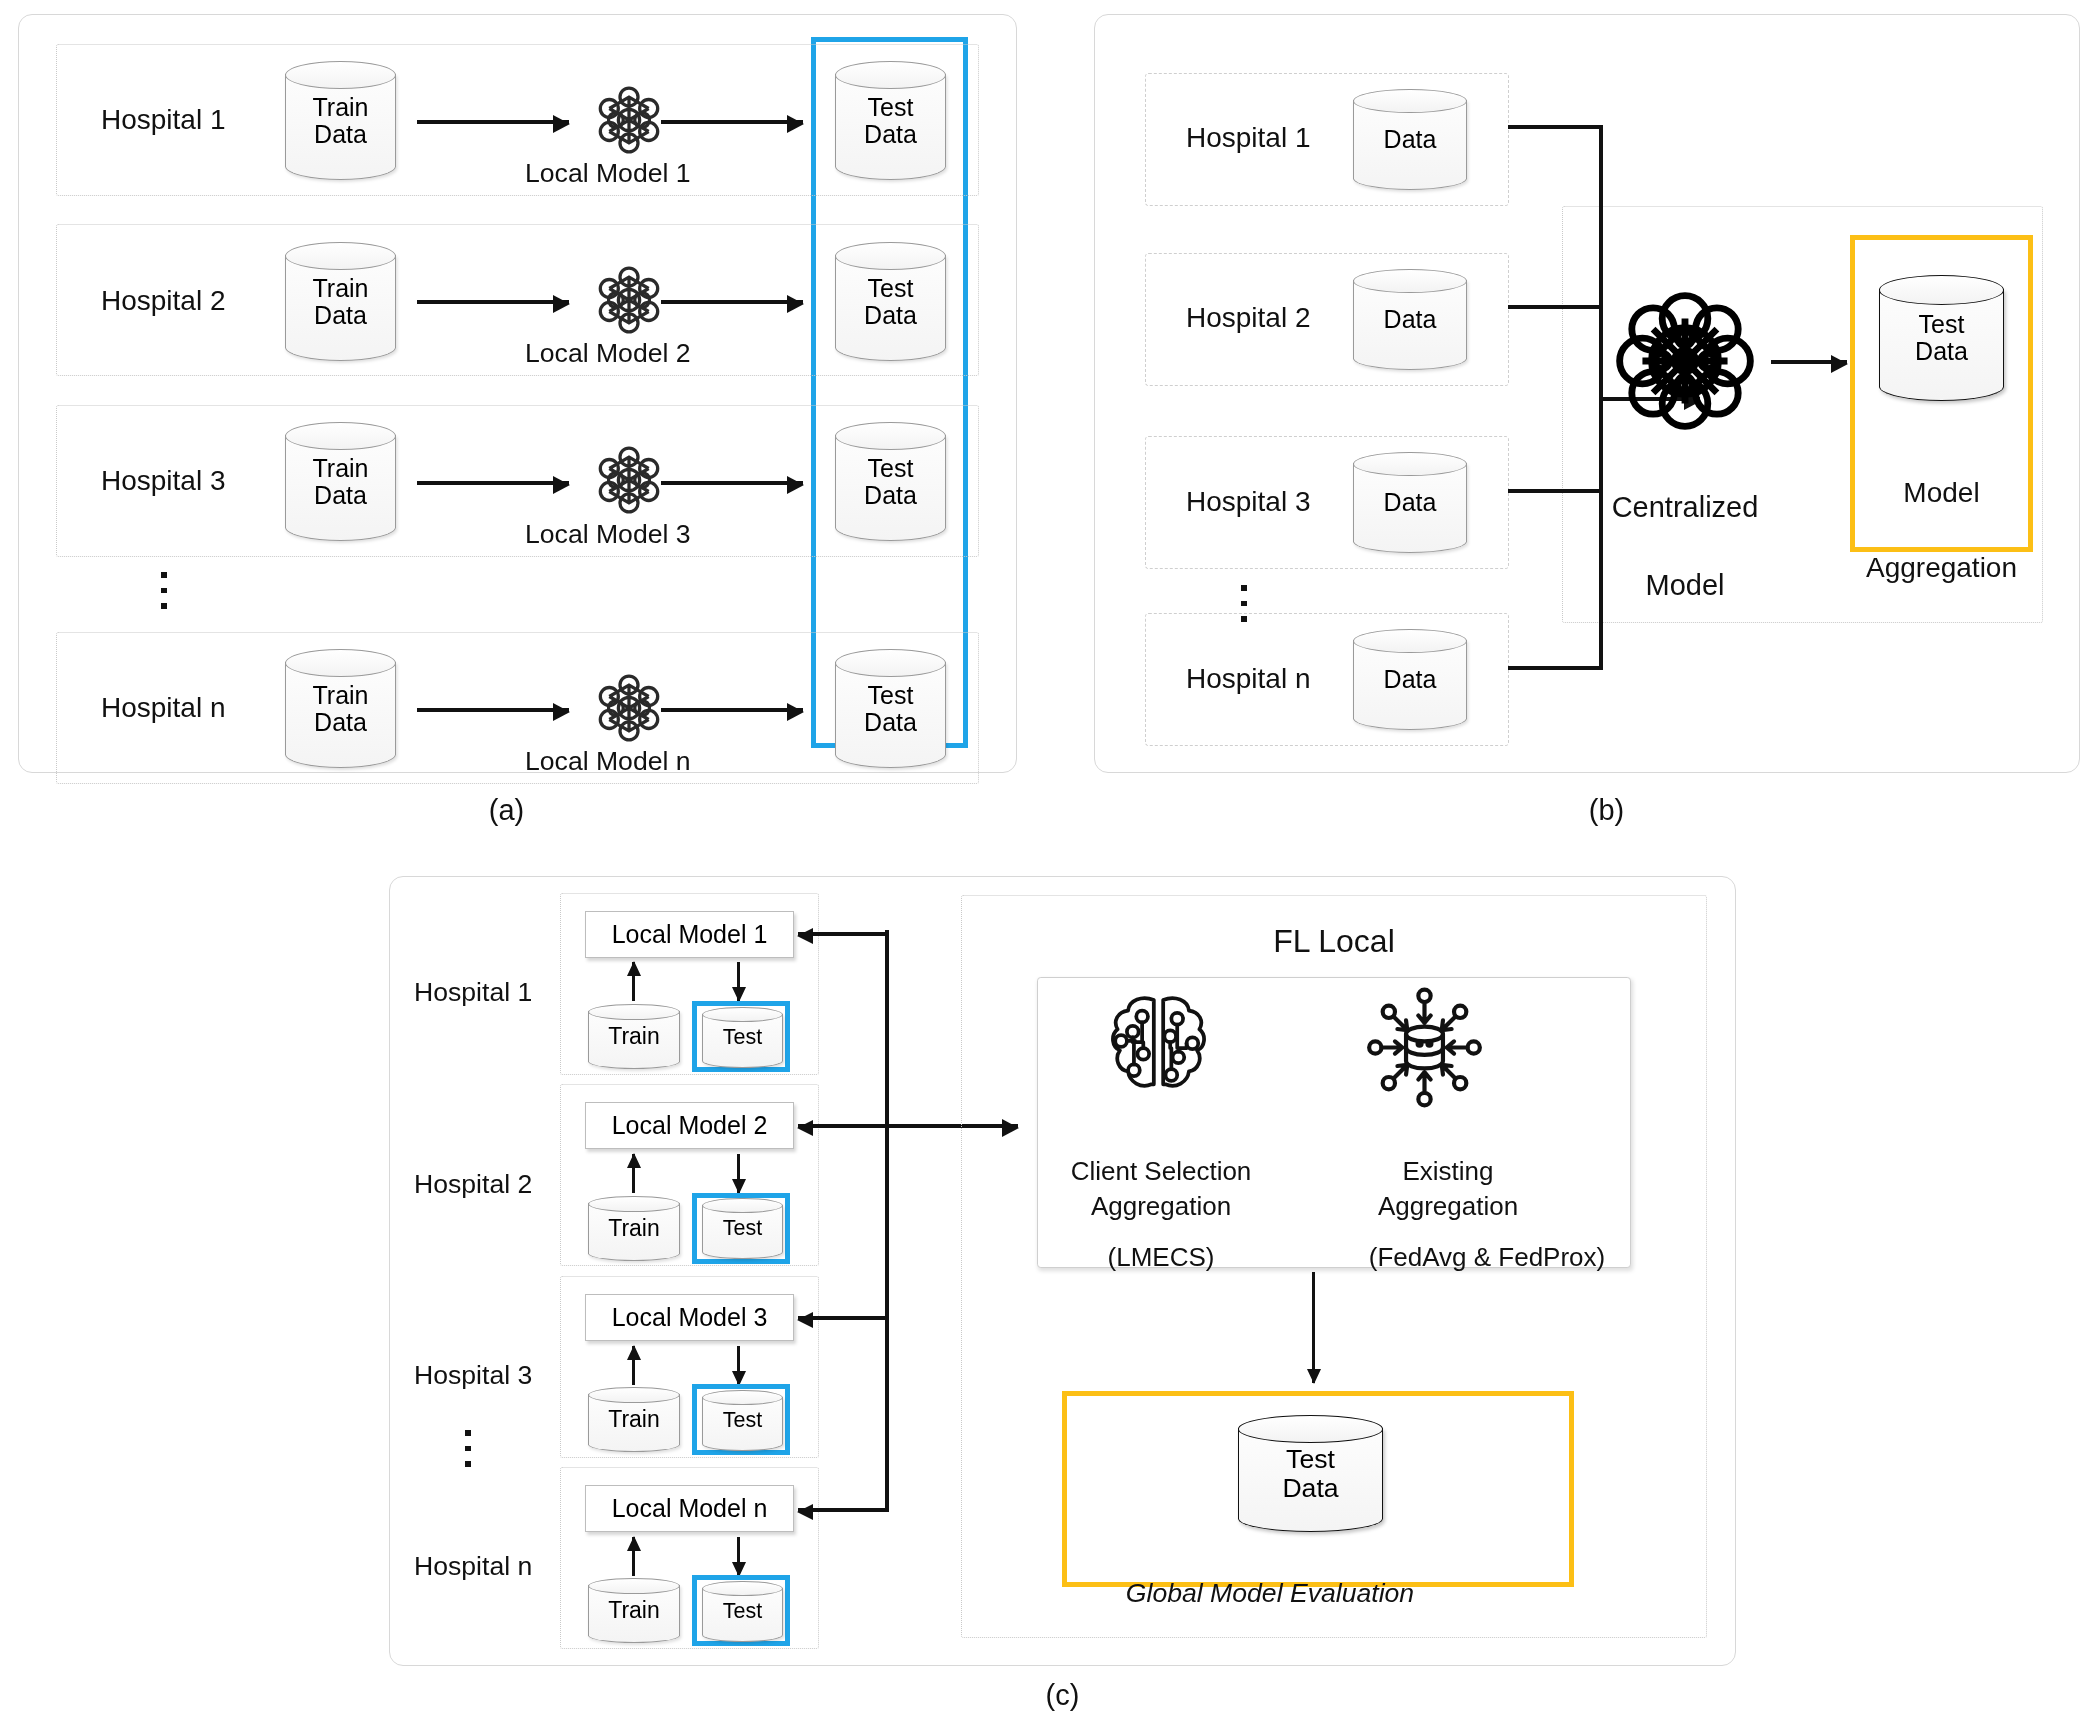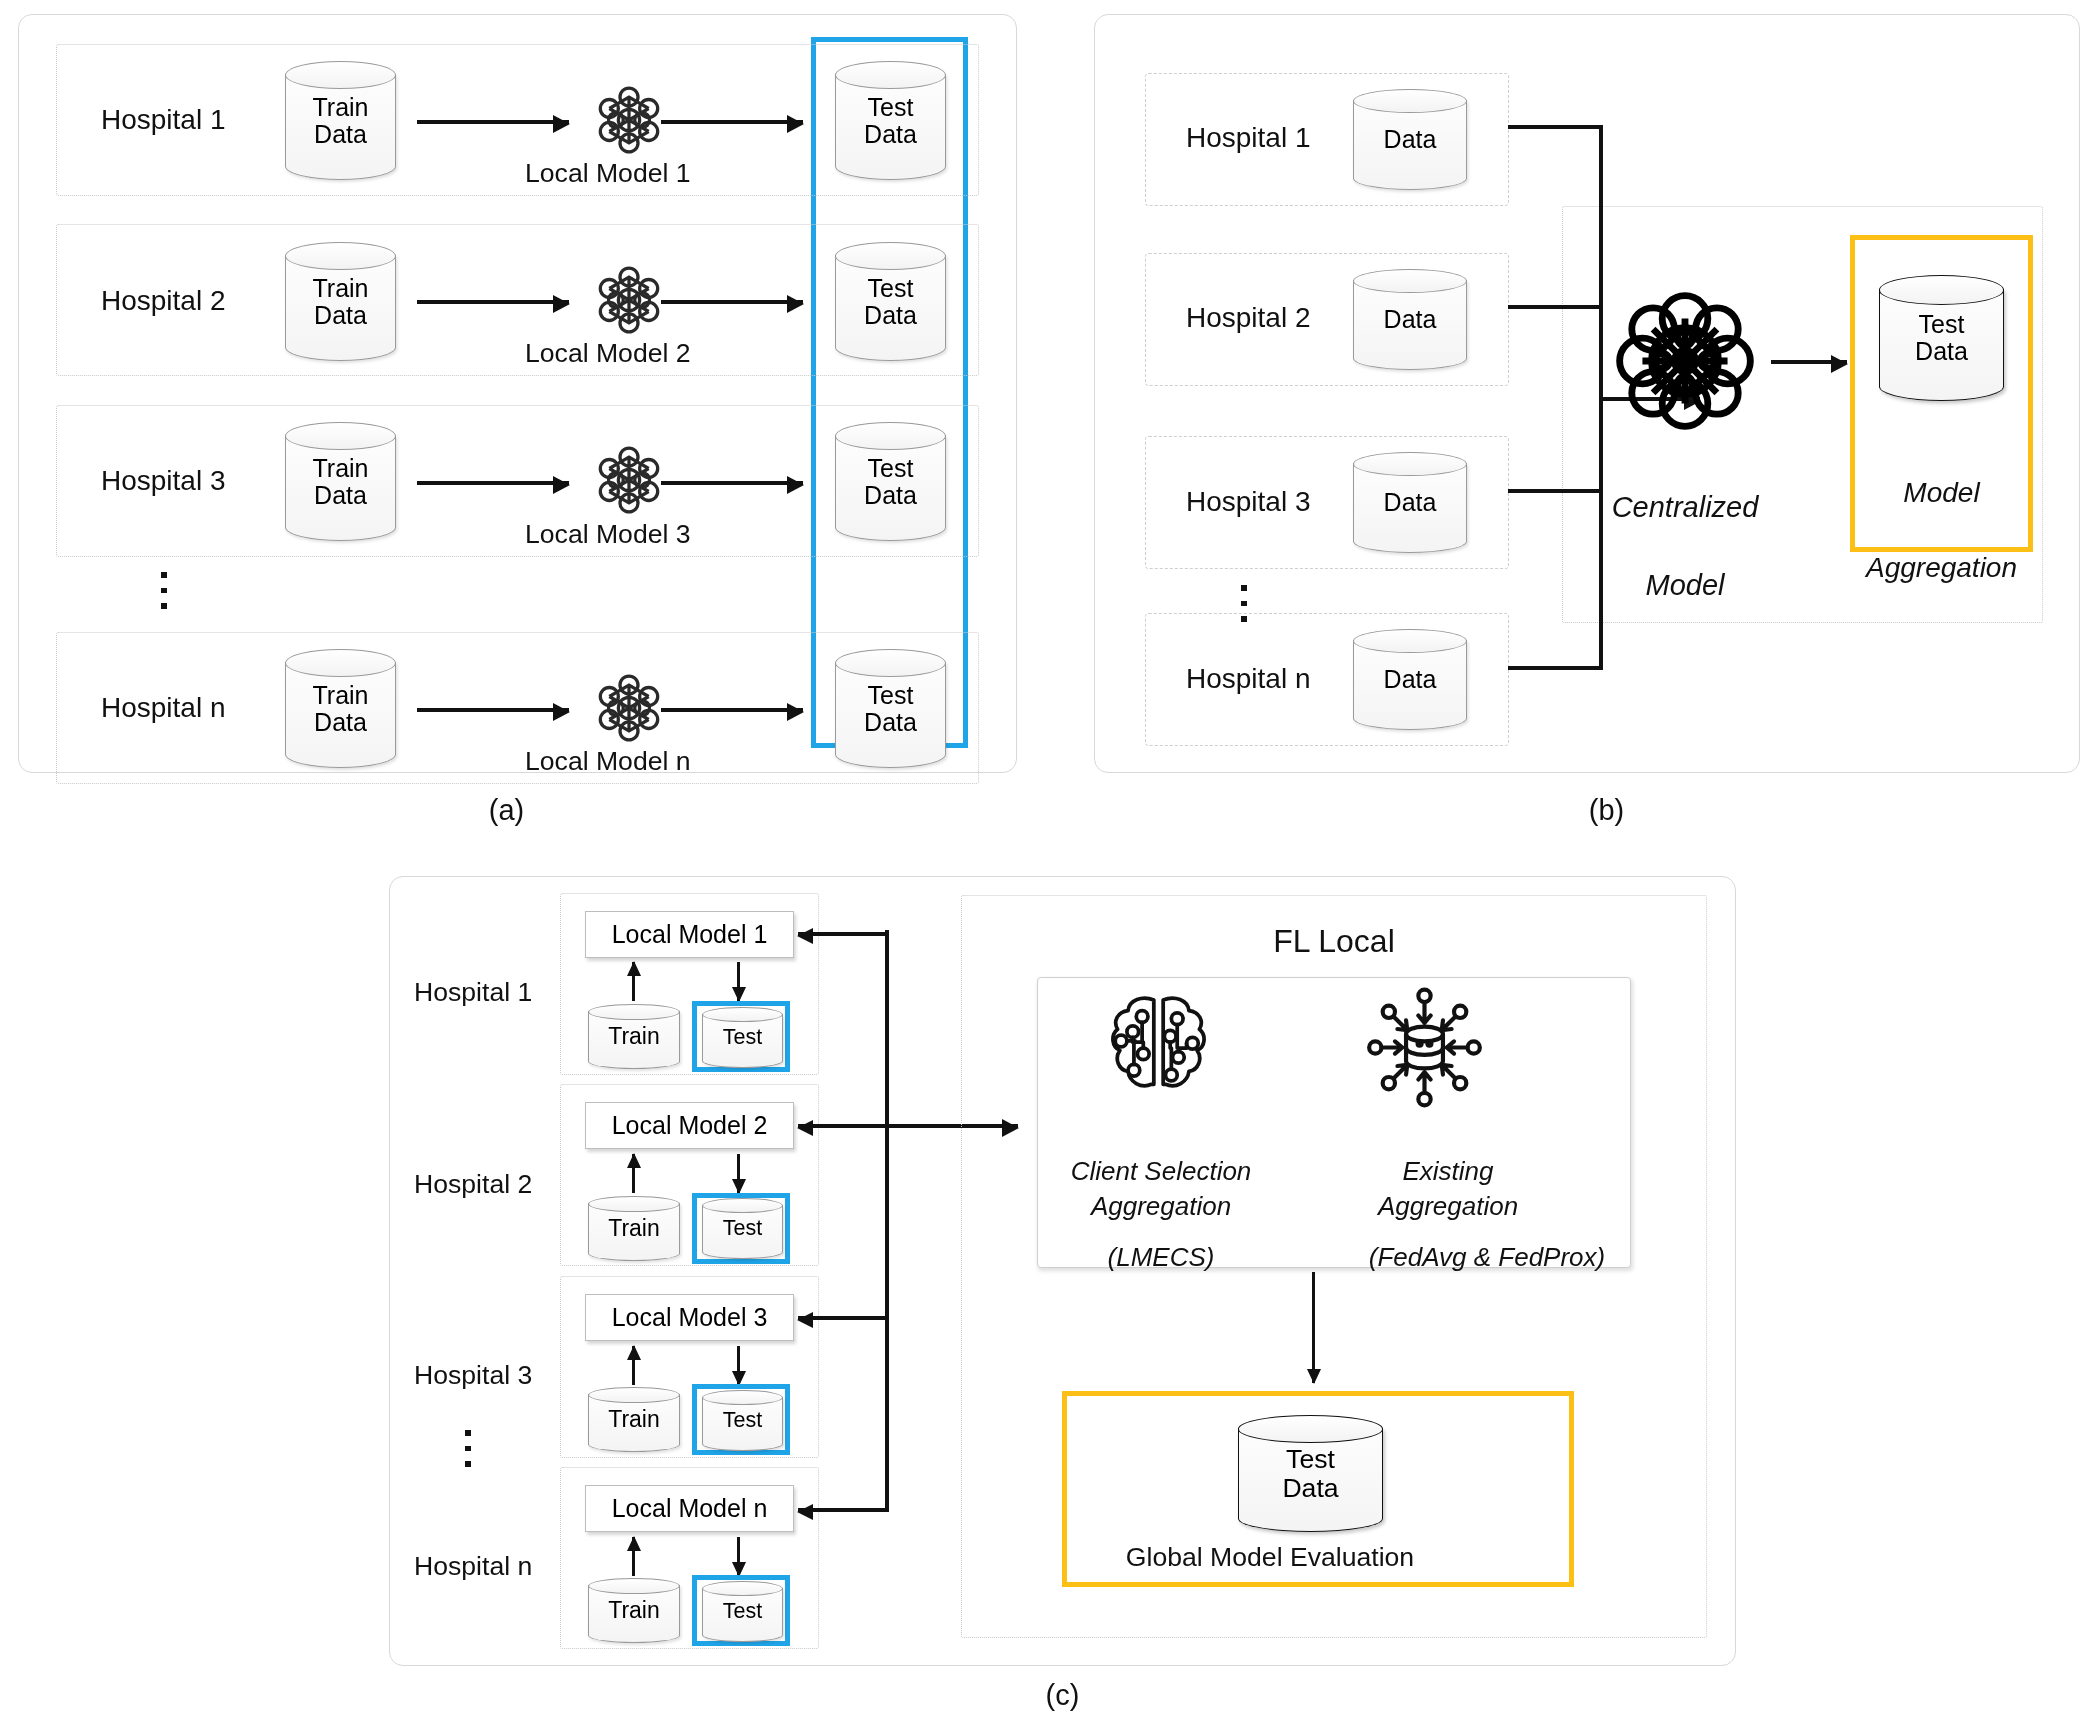--- a/index.html
+++ b/index.html
@@ -47,21 +47,21 @@
   .vdots i{display:block;width:5.7px;height:5.7px;background:#111;}
 
   .mbox{position:absolute;border:1.9px solid #bdbdbd;background:#fff;box-sizing:border-box;
      display:flex;align-items:center;justify-content:center;font-size:25px;color:#000;
      box-shadow:1.9px 2.5px 3.2px rgba(0,0,0,.16);}
 
   .nn-ico{position:absolute;}
   .flserver-title{position:absolute;font-size:32px;text-align:center;}
   .agg-card{position:absolute;border:1.9px solid #cfcfcf;background:#fff;border-radius:3.8px;box-sizing:border-box;
      box-shadow:1.9px 2.5px 4.4px rgba(0,0,0,.13);}
-  .agg-lbl{position:absolute;text-align:center;font-size:26px;line-height:1.35;white-space:pre-line;font-style:italic;}
+  .agg-lbl{position:absolute;text-align:center;font-size:26px;line-height:1.35;white-space:pre-line;}
   .gme-lbl{position:absolute;text-align:center;font-size:26.6px;}
 </style>
 </head>
 <body>
 
 <div class="panel" style="left:17.7px;top:14px;width:999px;height:759px;"></div>
 
 <div class="hl-blue" style="left:811px;top:37px;width:157px;height:711px;"></div>
 
 <div class="dashed" style="left:56px;top:44px;width:923px;height:152px;"></div>
@@ -490,16 +490,16 @@
 
 <div class="hl-orange" style="left:1062px;top:1391px;width:512px;height:196px;"></div>
 <div class="cyl dark" style="left:1238px;top:1415px;width:145px;height:117px;">
   <div class="body"></div>
   <div class="top"></div>
   <div class="txt" style="font-size:26.6px;">
     <span>Test</span>
     <span>Data</span>
   </div>
 </div>
-<div class="gme-lbl" style="left:1062px;top:1542px;width:416px;">Global Model Evaluation</div>
+<div class="gme-lbl" style="left:1062px;top:1578px;width:416px;font-style:italic;">Global Model Evaluation</div>
 
 <div class="cap" style="left:1018px;top:1679px;width:89px;">(c)</div>
 
 
 </body></html>

